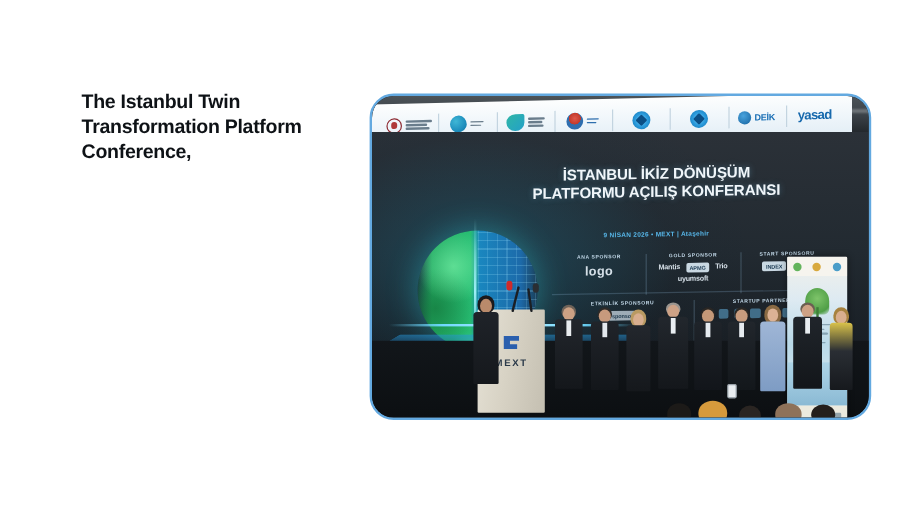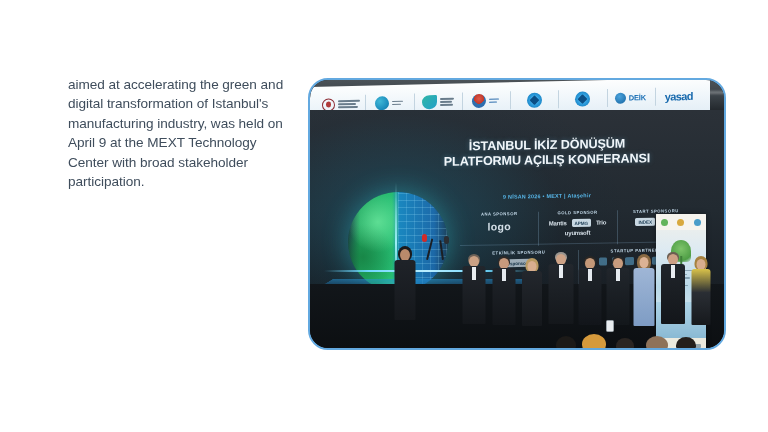--- a/index.html
+++ b/index.html
@@ -507,21 +507,21 @@
 </head>
 <body>
 
 <div id="page">
 
   <div class="left-col">
 
 
 
     <div class="article-body">
-      <span>aimed at accelerating the green and digital transformation of Istanbul's manufacturing industry, was held on April 9 at the MEXT Technology Center with broad stakeholder participation.</span>
+      <span class="headline headline-block">The Istanbul Twin Transformation Platform Conference,</span>
     </div>
 
   </div>
 
   <div class="photo-frame">
     <div class="photo-inner">
 
       <div class="ceiling">
         <div class="ceiling-light cl1"></div>
         <div class="ceiling-light cl2"></div>
@@ -678,20 +678,24 @@
               <i style="width:52%"></i>
           </div>
           <div class="ru-water"></div>
           <div class="ru-foot">
             <i></i>
             <i></i>
             <i></i>
           </div>
         </div>
 
+        <div class="podium">
+          <div class="podium-logo"></div>
+          <div class="podium-word">MEXT</div>
+        </div>
         <div class="mic" style="left:116px; bottom:88px; height:22px; transform:rotate(14deg)"></div>
         <div class="mic-head" style="left:112px; bottom:106px; background:#d02a2a"></div>
         <div class="mic" style="left:132px; bottom:88px; height:20px; transform:rotate(-8deg)"></div>
         <div class="mic-head" style="left:134px; bottom:104px; background:#2a2e33"></div>
 
         <div class="person" style="left:84px; width:22px; height:96px;">
           <div class="p-hair" style="top:0; width:14px; height:15px; background:#1b1a1c;"></div>
           <div class="p-head" style="top:3px; width:10px; height:12px; background:#b98a6b;"></div>
           <div class="p-body" style="top:14px; width:21px; height:60px; background:linear-gradient(180deg,#1f2329,#15181c);"></div>
         </div>

